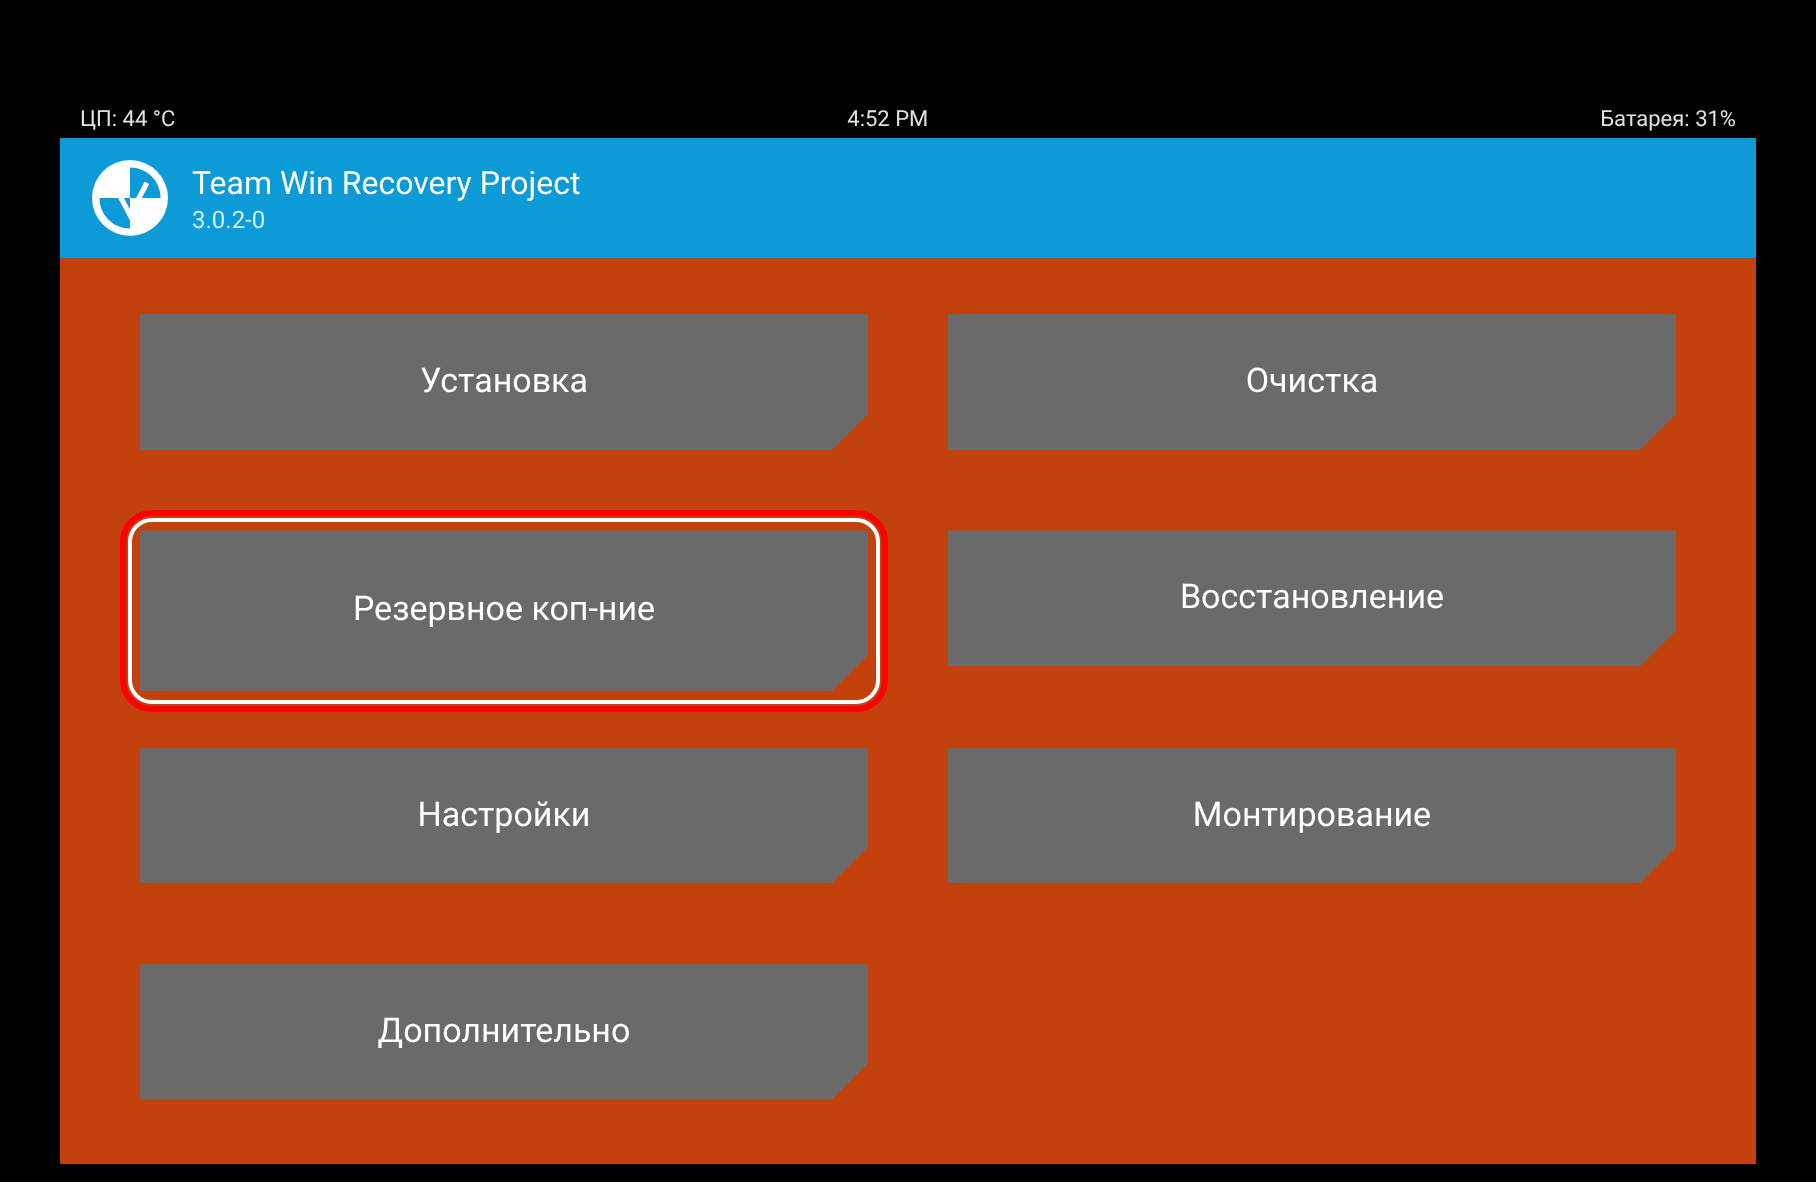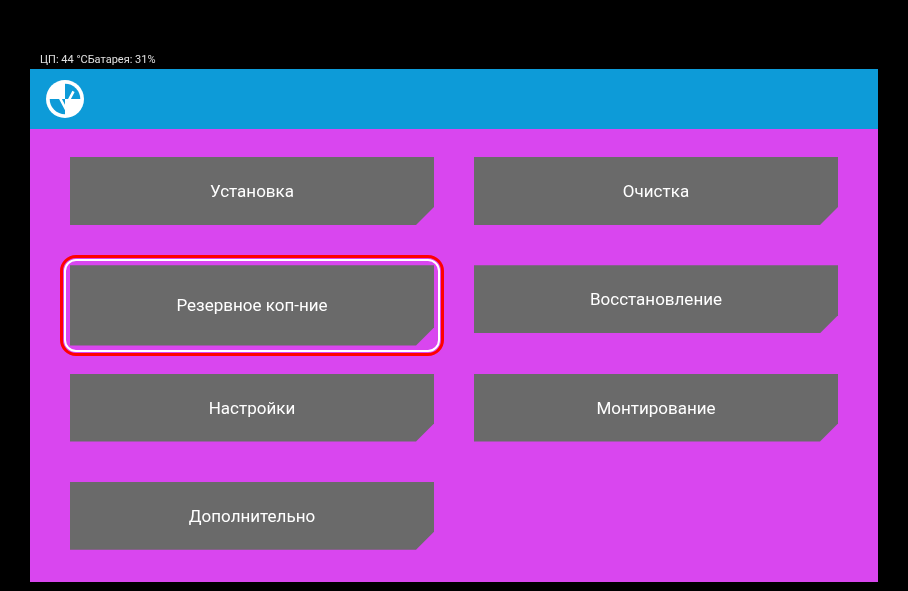--- a/index.html
+++ b/index.html
@@ -58,21 +58,21 @@
     margin-right: 12px;
     position: relative;
     overflow: hidden;
   }
   .logo svg { width: 34px; height: 34px; }
   .header-text { display: flex; flex-direction: column; }
   .header-title { font-size: 16px; font-weight: 400; }
   .header-version { font-size: 12px; color: #d0f0ff; margin-top: 2px; }
   .main-area {
     flex: 1;
-    background: #d946ef;
+    background: #c2410c;
     padding: 28px 40px 20px 40px;
     display: grid;
     grid-template-columns: 1fr 1fr;
     grid-template-rows: repeat(4, 1fr);
     gap: 28px 40px;
   }
   .menu-btn {
     background: #6a6a6a;
     color: #fff;
     font-size: 17px;
@@ -124,33 +124,38 @@
   .nav-btn svg { stroke: #c0c0c0; fill: none; stroke-width: 2; }
 </style>
 </head>
 <body>
 
 <div class="device-frame">
   <div class="screen">
 
     <div class="status-bar">
       <div class="status-left">ЦП: 44 °C</div>
+      <div class="status-center">4:52 PM</div>
       <div class="status-right">Батарея: 31%</div>
     </div>
 
     <div class="header">
       <div class="logo">
         <svg viewBox="0 0 40 40">
           <circle cx="20" cy="20" r="19" fill="#fff"></circle>
           <path d="M20 2 A18 18 0 0 1 38 20 L20 20 Z" fill="#0d9bd8"></path>
           <path d="M20 38 A18 18 0 0 1 2 20 L20 20 Z" fill="#0d9bd8"></path>
           <path d="M10 11 L20 30 L30 11" stroke="#fff" stroke-width="3" fill="none"></path>
           <path d="M10 11 L20 30 L30 11" stroke="#0d9bd8" stroke-width="3" fill="none" transform="translate(0,0)" opacity="0"></path>
         </svg>
       </div>
+      <div class="header-text">
+        <div class="header-title">Team Win Recovery Project</div>
+        <div class="header-version">3.0.2-0</div>
+      </div>
     </div>
 
     <div class="main-area">
       <div class="menu-btn">
         <span>Установка</span>
       </div>
       <div class="menu-btn">
         <span>Очистка</span>
       </div>
 

